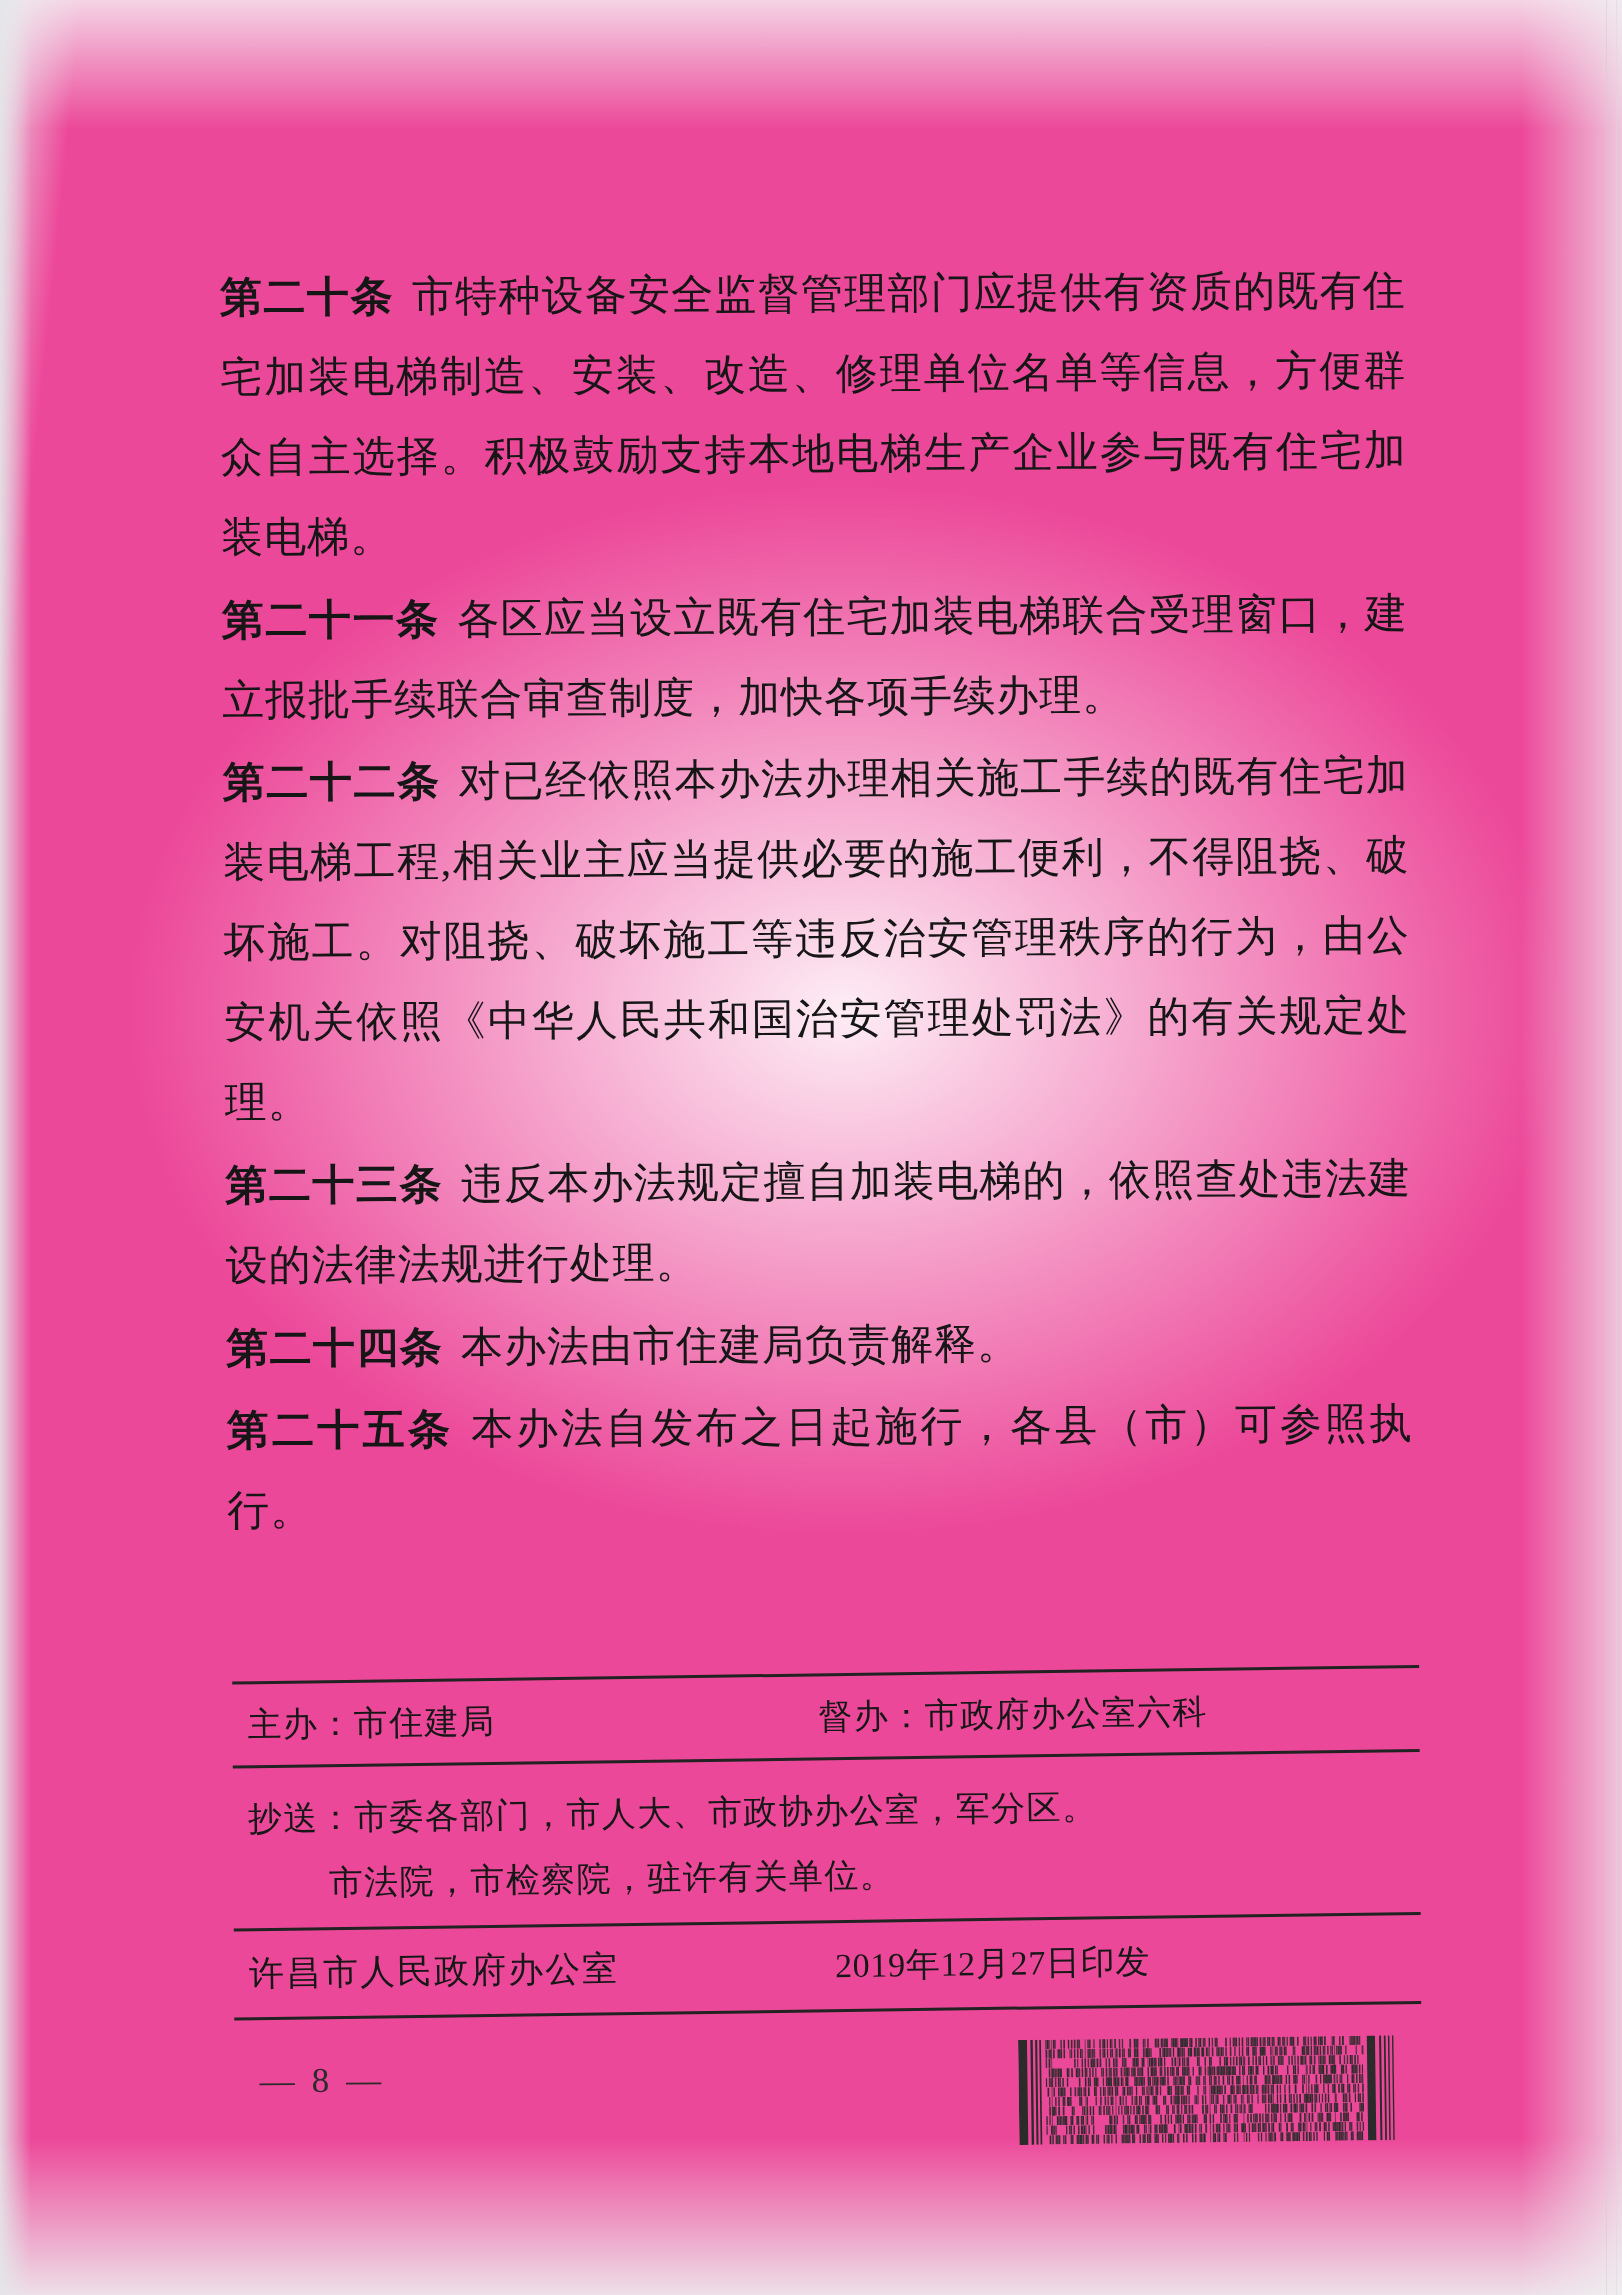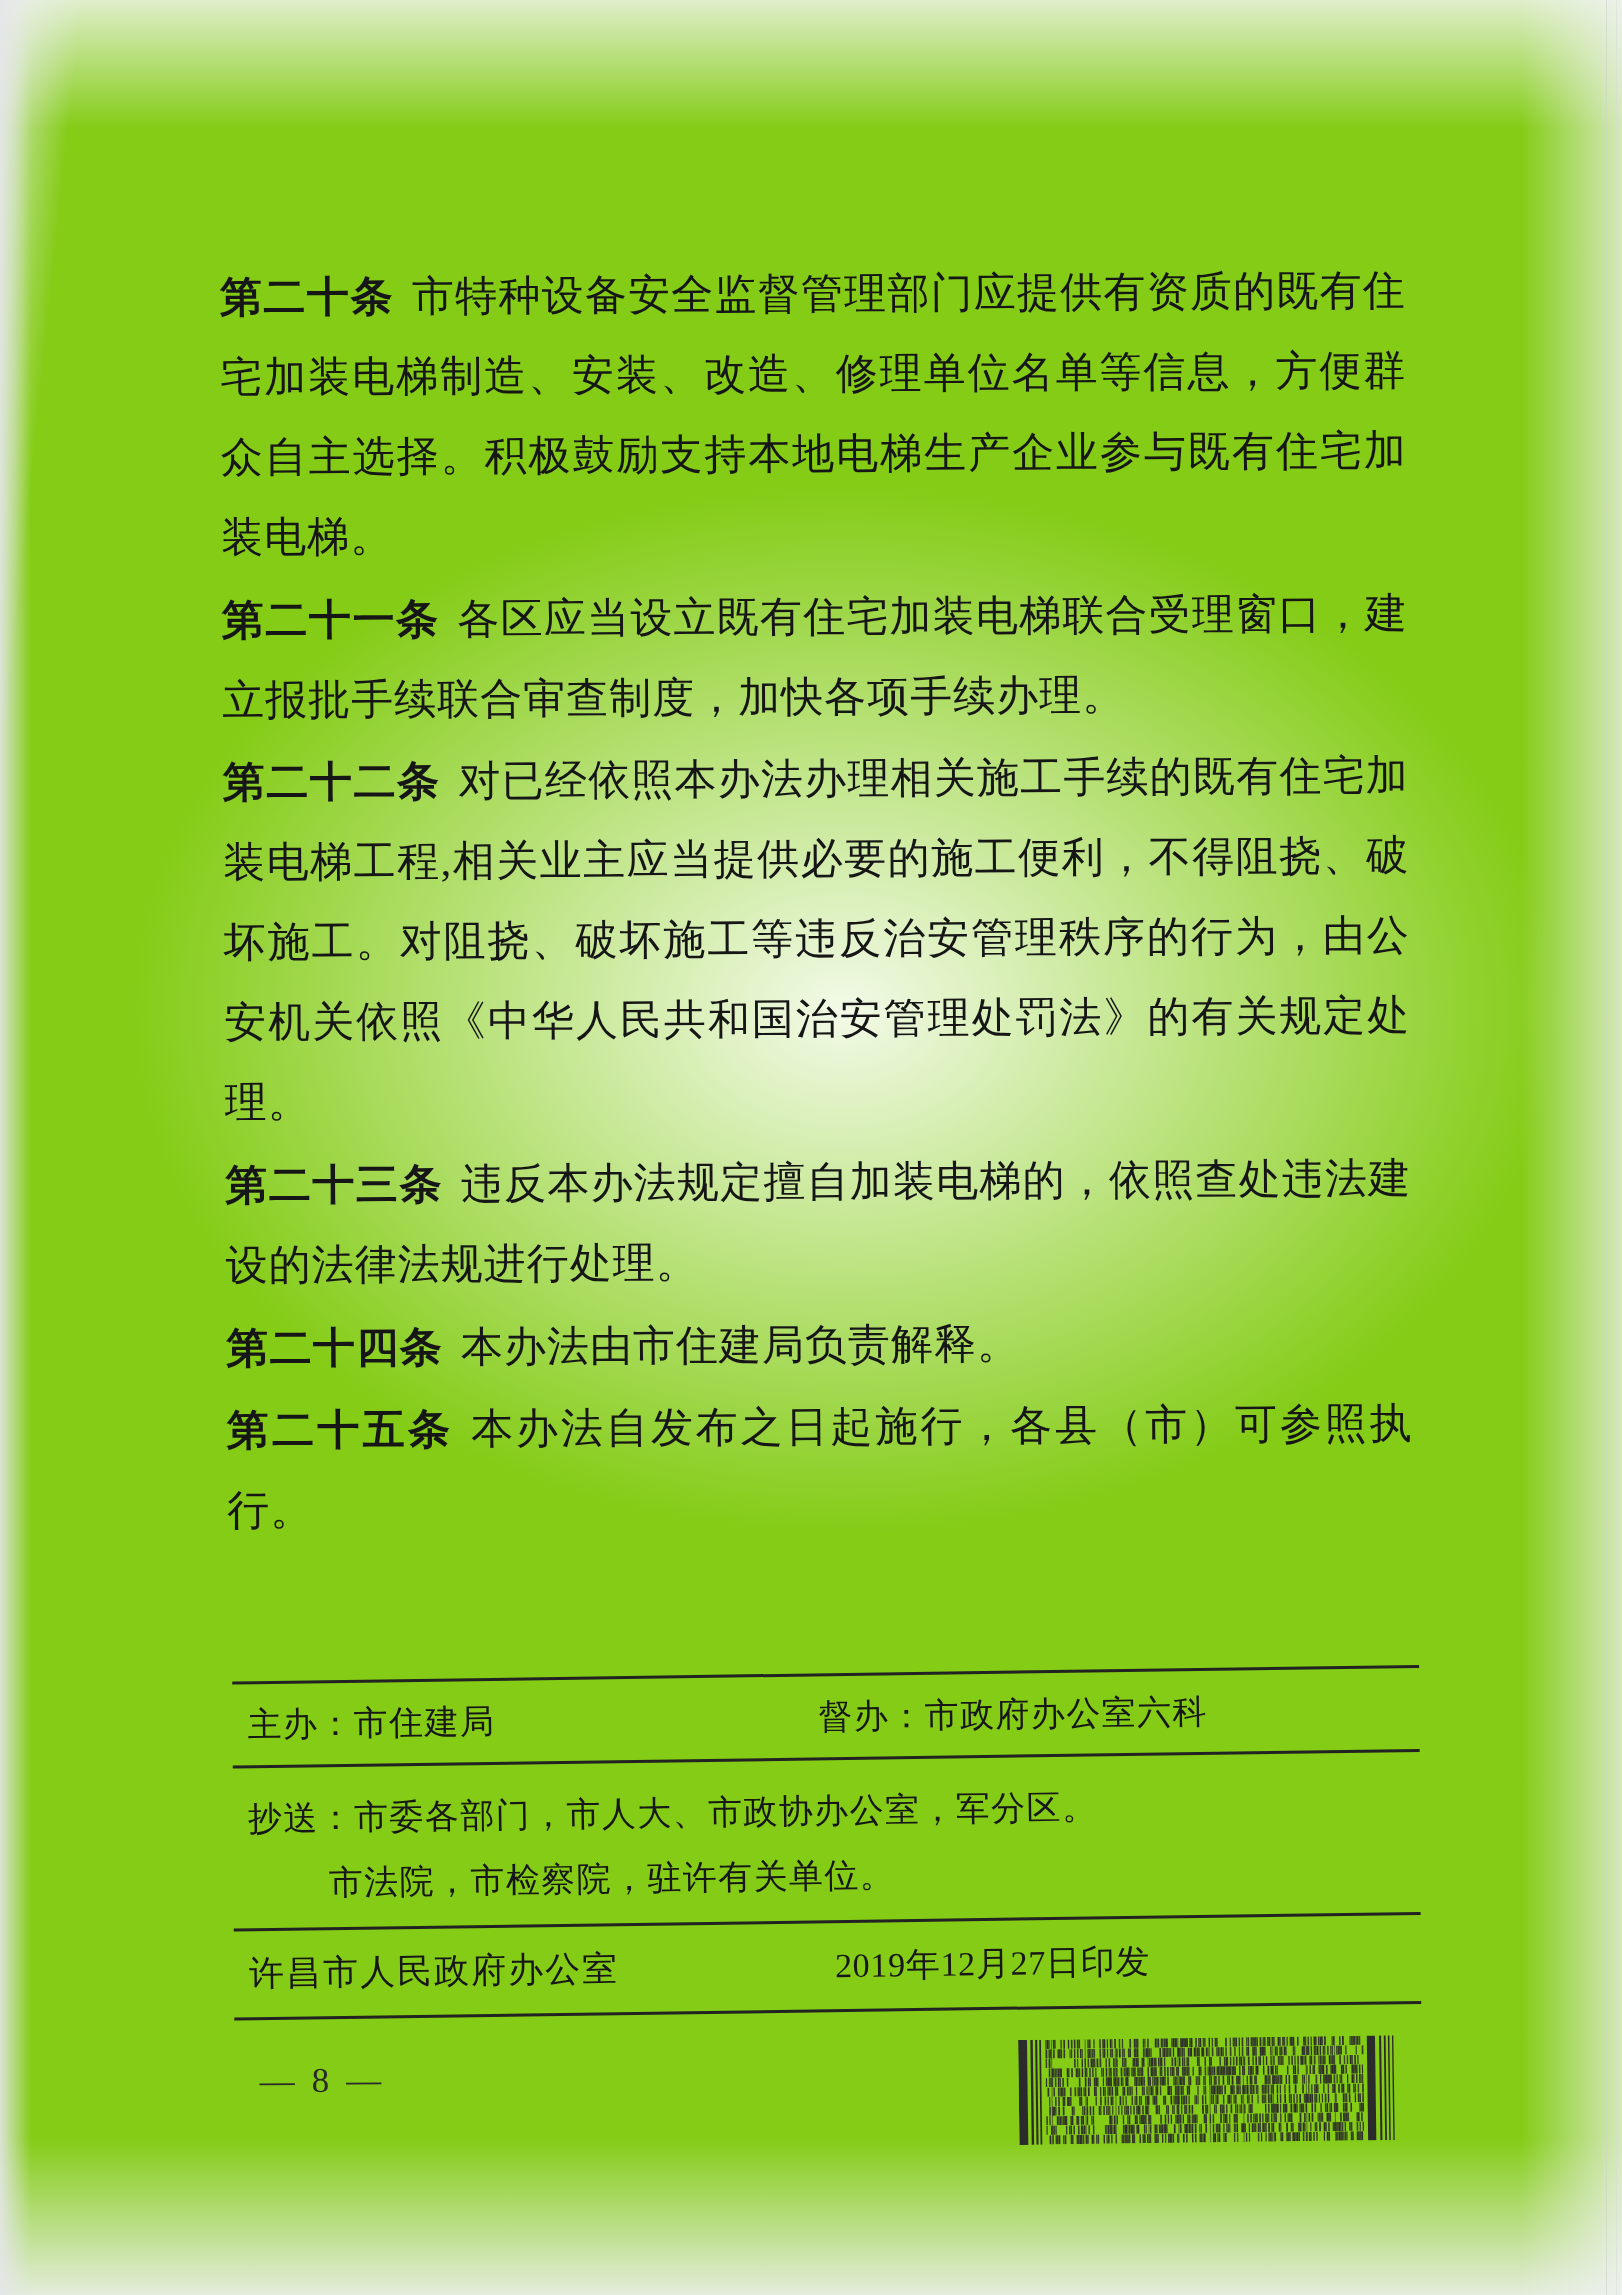--- a/index.html
+++ b/index.html
@@ -5,21 +5,21 @@
 <style>
   html, body {
     margin: 0;
     padding: 0;
     background: #6d6d6d;
   }
   .page {
     position: relative;
     width: 1623px;
     height: 2295px;
-    background: #84cc16;
+    background: #ec4899;
     overflow: hidden;
     font-family: "Liberation Serif", "DejaVu Serif", serif;
     color: #1a1a1a;
   }
   
   .paper-tone {
     position: absolute;
     inset: 0;
     background:
       linear-gradient(96deg, rgba(236,238,240,0.85) 0px, rgba(255,255,255,0) 82px),

